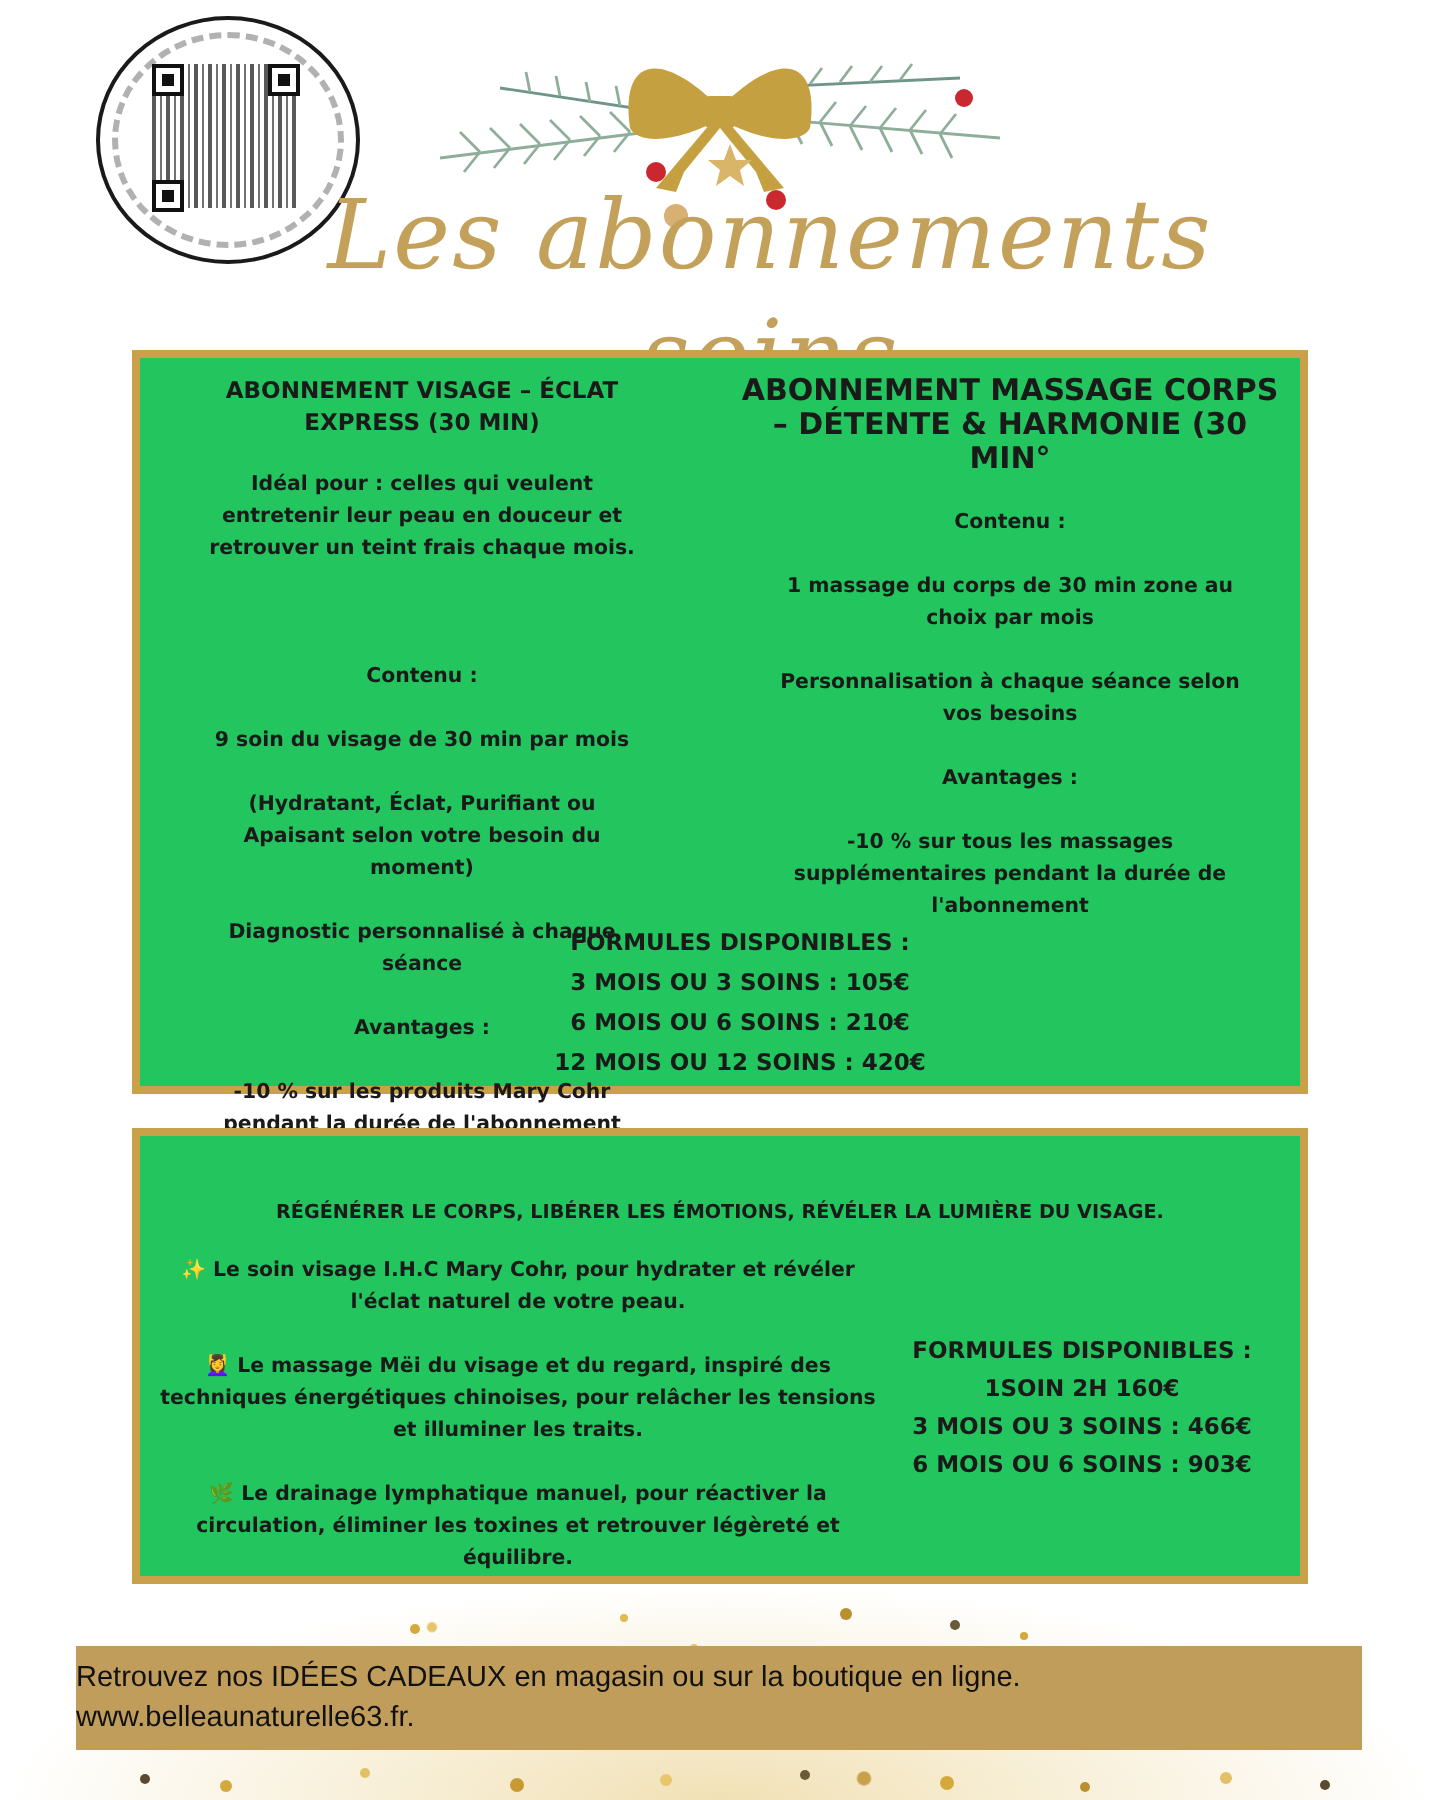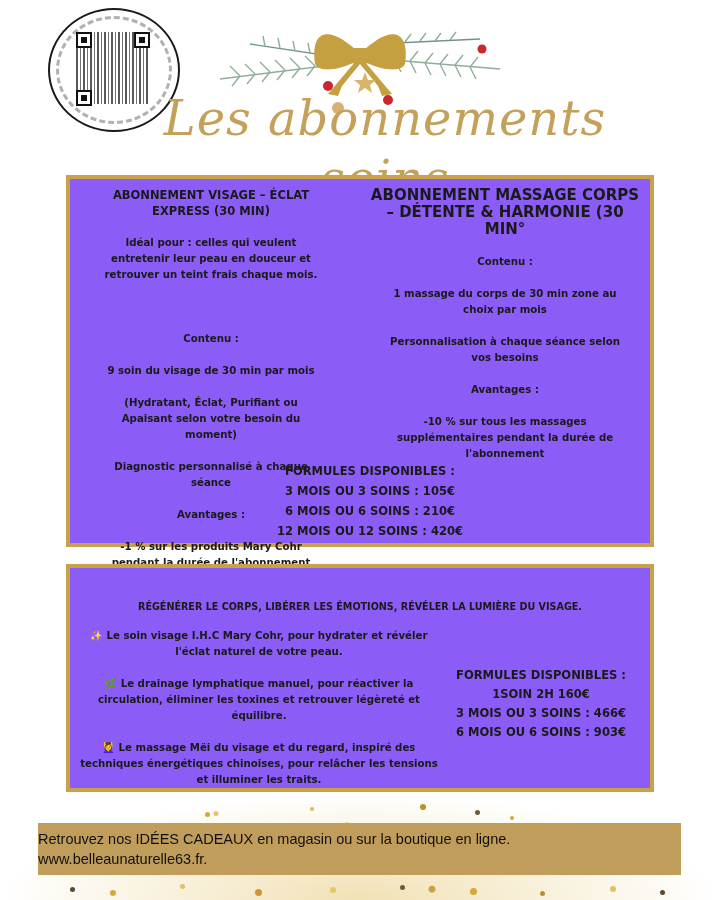--- a/index.html
+++ b/index.html
@@ -31,21 +31,21 @@
   }
 
   .deco { position:absolute; left:210px; top:14px; width:300px; height:100px; }
   .title {
     position:absolute; left:150px; top:88px; width:470px; text-align:center;
     font-family:"DejaVu Serif", serif; font-style:italic;
     font-size:48px; color:#c4a15a; letter-spacing:1px; line-height:60px;
   }
 
   .box {
-    position:absolute; border:4px solid #c9a14a; box-sizing:border-box; background:#8b5cf6;
+    position:absolute; border:4px solid #c9a14a; box-sizing:border-box; background:#22c55e;
   }
   .box1 { left:66px; top:175px; width:588px; height:372px; }
   .box2 { left:66px; top:564px; width:588px; height:228px; }
 
   .col {
     position:absolute; text-align:center; font-weight:bold; font-size:10.2px; line-height:16px;
   }
   .col h3 { margin:0 0 12px 0; font-size:11.5px; line-height:16px; }
   .col.right h3 { font-size:15px; line-height:17px; }
   .col p { margin:16px; }
@@ -135,21 +135,21 @@
 <div class="box box1">
   <div class="col col1">
     <h3>ABONNEMENT VISAGE – ÉCLAT EXPRESS (30 MIN)</h3>
     <p>Idéal pour : celles qui veulent entretenir leur peau en douceur et retrouver un teint frais chaque mois.</p>
     <div class="gap"></div>
     <p>Contenu :</p>
     <p>9 soin du visage de 30 min par mois</p>
     <p>(Hydratant, Éclat, Purifiant ou Apaisant selon votre besoin du moment)</p>
     <p>Diagnostic personnalisé à chaque séance</p>
     <p>Avantages :</p>
-    <p>-1 % sur les produits Mary Cohr pendant la durée de l'abonnement</p>
+    <p>-10 % sur les produits Mary Cohr pendant la durée de l'abonnement</p>
   </div>
 
   <div class="col col2 right">
     <h3 style="margin-bottom:6px;">ABONNEMENT MASSAGE CORPS – DÉTENTE &amp; HARMONIE (30 MIN°</h3>
     <p>Contenu :</p>
     <p>1 massage du corps de 30 min zone au choix par mois</p>
     <p>Personnalisation à chaque séance selon vos besoins</p>
     <p>Avantages :</p>
     <p>-10 % sur tous les massages supplémentaires pendant la durée de l'abonnement</p>
   </div>
@@ -164,26 +164,26 @@
 
 <div class="box box2">
   <div class="b2-sub">RÉGÉNÉRER LE CORPS, LIBÉRER LES ÉMOTIONS, RÉVÉLER LA LUMIÈRE DU VISAGE.</div>
 
   <div class="b2-list">
     <div class="item">
       <span class="emoji">✨</span>
       <span>Le soin visage I.H.C Mary Cohr, pour hydrater et révéler l'éclat naturel de votre peau.</span>
     </div>
     <div class="item">
+      <span class="emoji">💆‍♀️</span>
+      <span>Le massage Mëi du visage et du regard, inspiré des techniques énergétiques chinoises, pour relâcher les tensions et illuminer les traits.</span>
+    </div>
+    <div class="item">
       <span class="emoji">🌿</span>
       <span>Le drainage lymphatique manuel, pour réactiver la circulation, éliminer les toxines et retrouver légèreté et équilibre.</span>
-    </div>
-    <div class="item">
-      <span class="emoji">💆‍♀️</span>
-      <span>Le massage Mëi du visage et du regard, inspiré des techniques énergétiques chinoises, pour relâcher les tensions et illuminer les traits.</span>
     </div>
   </div>
 
   <div class="formulas2">
     <div>FORMULES DISPONIBLES :</div>
     <div>1SOIN 2H 160€</div>
     <div>3 MOIS OU 3 SOINS : 466€</div>
     <div>6 MOIS OU 6 SOINS  : 903€</div>
   </div>
 </div>

